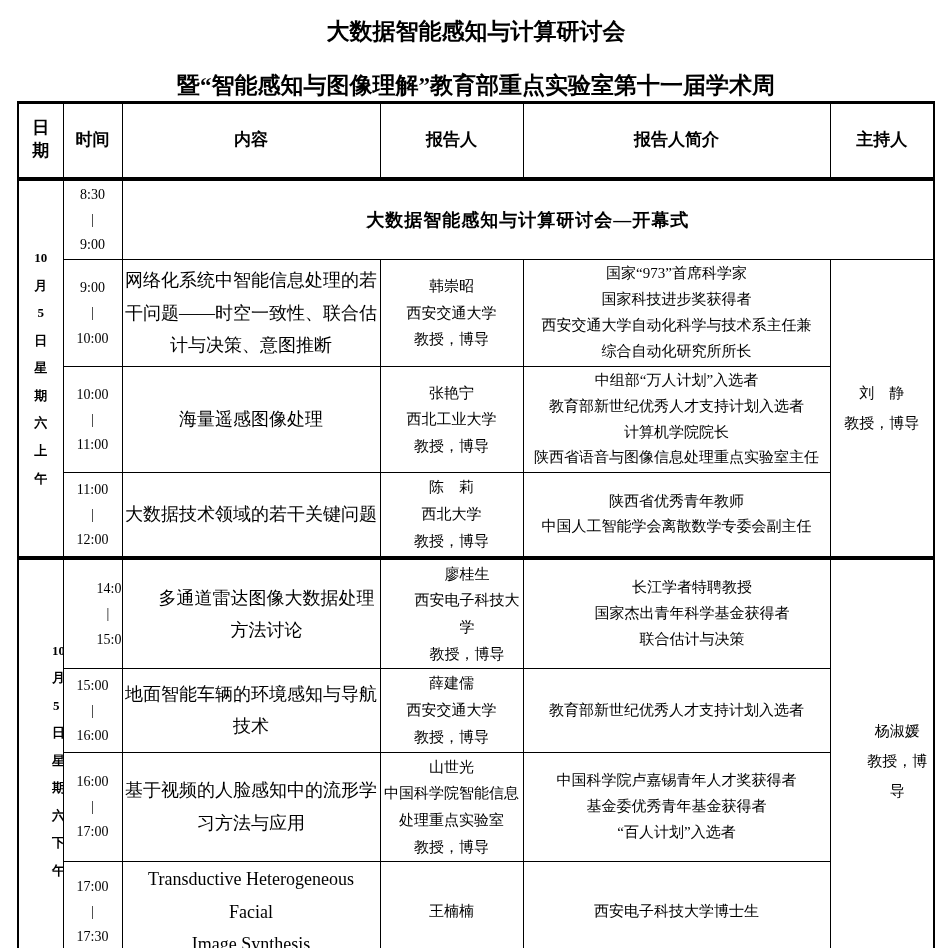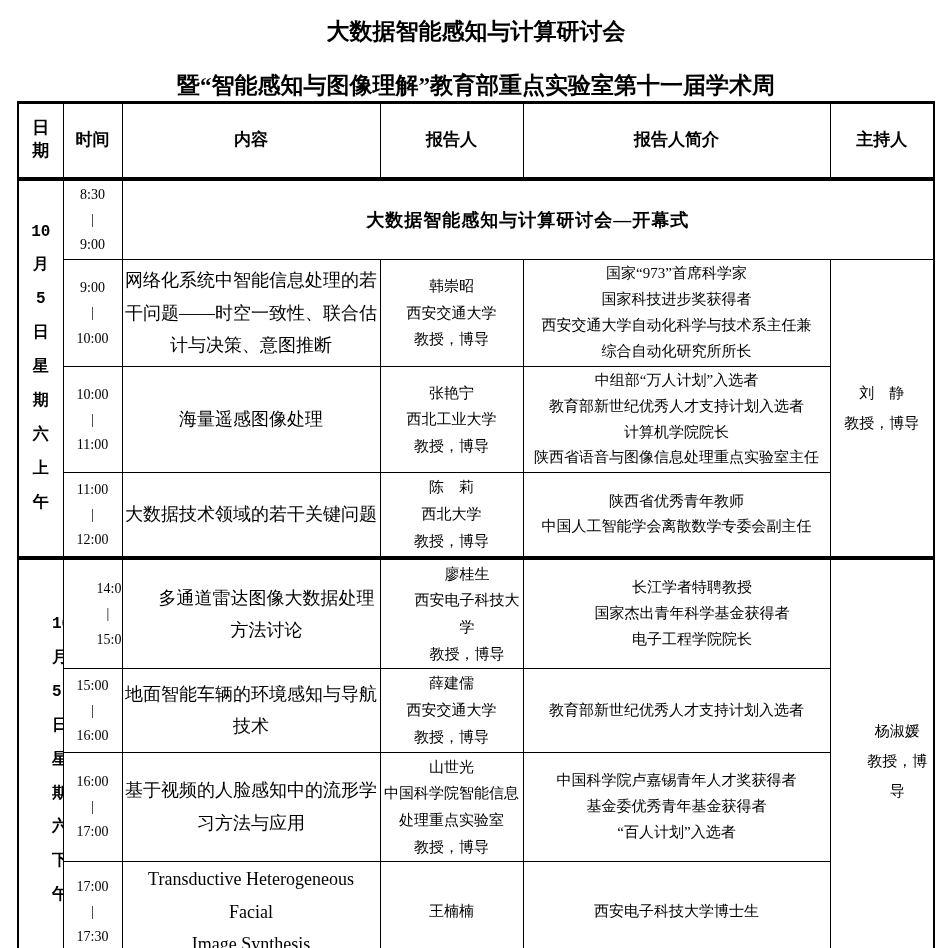--- a/index.html
+++ b/index.html
@@ -50,21 +50,21 @@
   }
   .schedule thead th {
     font-size: 17px;
     font-weight: bold;
     line-height: 1.35;
     height: 76px;
     border-bottom: 4px solid #000;
   }
   tr.section-start td { border-top: 4px solid #000; padding-left: 33px; }
 
-  .date-cell  { font-size: 16px; font-weight: bold; line-height: 2.12; font-family: Liberation Mono, monospace; }
+  .date-cell  { font-size: 13px; font-weight: bold; line-height: 2.12; }
   .time-cell  { font-size: 14px; line-height: 1.8; }
   .content-cell { font-size: 18px; line-height: 1.8; }
   .speaker-cell { font-size: 15px; line-height: 1.78; }
   .intro-cell   { font-size: 15px; line-height: 1.72; }
   .host-cell    { font-size: 15px; line-height: 2.0; }
   .opening-cell { font-size: 18px; font-weight: bold; letter-spacing: 1px; }
 
   tr.r-open  { height: 81px; }
   tr.r-m1    { height: 107px; }
   tr.r-m2    { height: 101px; }
@@ -171,21 +171,21 @@
 午</td>
       <td class="time-cell">14:00
 |
 15:00</td>
       <td class="content-cell">多通道雷达图像大数据处理方法讨论</td>
       <td class="speaker-cell">廖桂生
 西安电子科技大学
 教授，博导</td>
       <td class="intro-cell">长江学者特聘教授
 国家杰出青年科学基金获得者
-电子工程学院院长</td>
+联合估计与决策</td>
       <td class="host-cell" rowspan="4">杨淑媛
 教授，博导</td>
     </tr>
     <tr class="r-a2">
       <td class="time-cell">15:00
 |
 16:00</td>
       <td class="content-cell">地面智能车辆的环境感知与导航技术</td>
       <td class="speaker-cell">薛建儒
 西安交通大学

